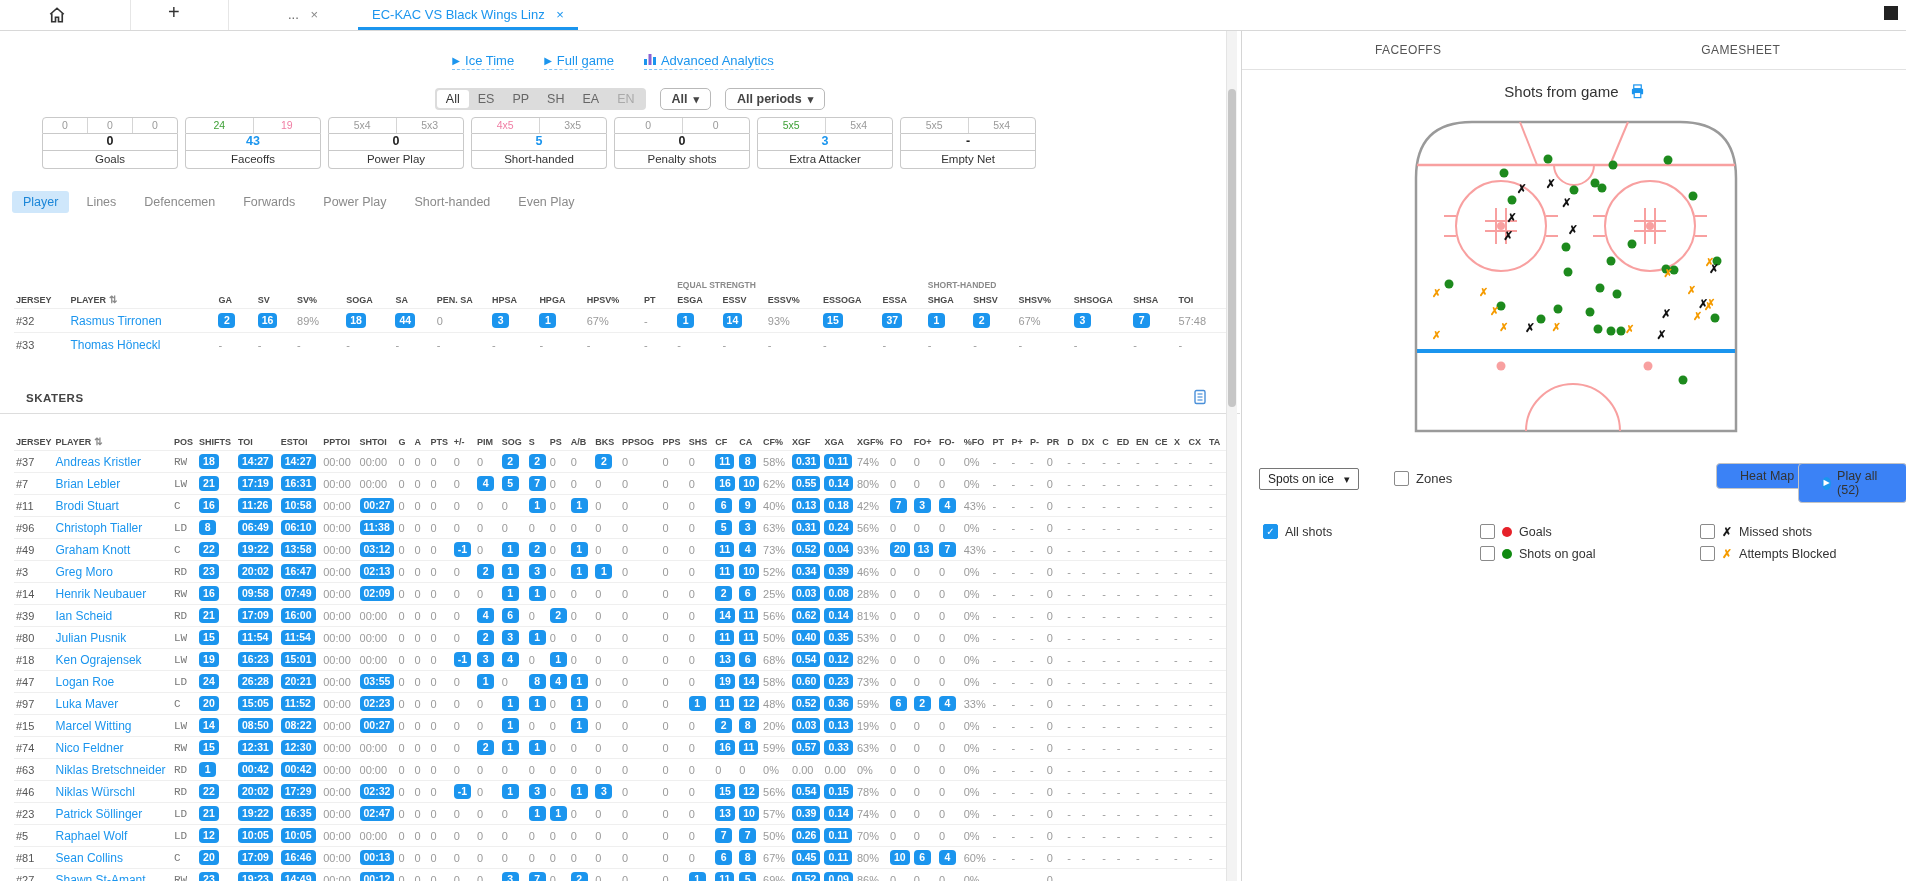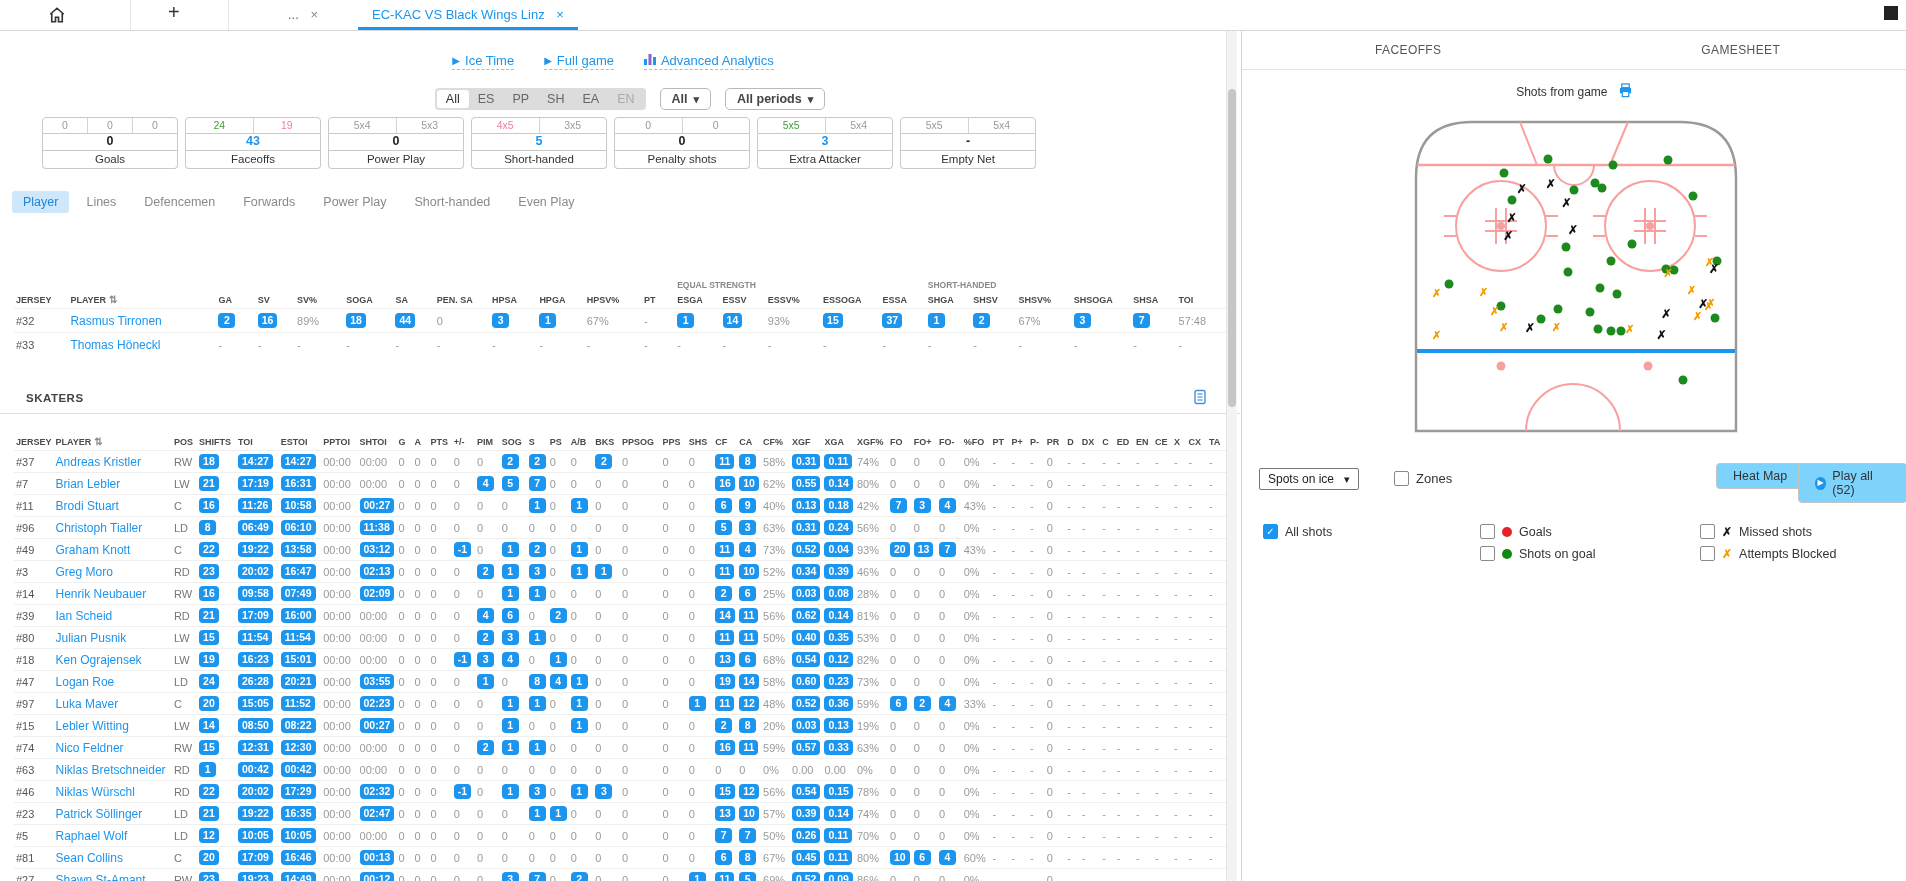--- a/index.html
+++ b/index.html
@@ -58,44 +58,44 @@
   .tbl-wrap{position:absolute;left:14px;width:1212px;overflow:hidden;}
   #goalies-wrap{top:248px;height:112px;} #skaters-wrap{top:402px;height:448px;}
   table.stat{border-collapse:collapse;table-layout:fixed;}
   table.stat th{font-size:9px;color:#4a4a4a;font-weight:700;text-align:left;padding:3px 2px;white-space:nowrap;overflow:hidden;}
   table.stat th.grp{font-size:8.5px;color:#8a8a8a;font-weight:700;padding:1px 2px;}
   table.stat td{font-size:11px;color:#9a9a9a;padding:2px;white-space:nowrap;overflow:hidden;}
   table.stat tr.data td{border-top:1px solid #efefef;height:17px;}
   #goalies-wrap tr.data td{height:19px;}
   .badge{display:inline-block;background:#1b95ee;color:#fff;border-radius:4px;padding:1px 4px;
          font-size:10.5px;font-weight:700;min-width:9px;text-align:center;line-height:1.25;}
-  .jersey{color:#555;} .pname{color:#1b95ee;font-size:12px;cursor:pointer;} .pos{color:#777;}
+  .jersey{color:#555;} .pname{color:#1b95ee;font-size:12px;cursor:pointer;} .pos{color:#777;font-family:Liberation Mono, monospace;}
   .sort-ic{color:#8a8a8a;font-size:10px;margin-left:3px;}
   
   .vscroll{position:absolute;left:1226px;top:0;width:10px;height:850px;background:#f3f3f3;border-left:1px solid #e4e4e4;}
   .vscroll .thumb{position:absolute;left:1px;top:58px;width:8px;height:318px;background:#c6c6c6;border-radius:4px;cursor:pointer;}
   
   .map-tabs{display:flex;height:38px;border-bottom:1px solid #e2e2e2;}
   .map-tab{flex:1;display:flex;align-items:center;justify-content:center;font-size:12px;
            letter-spacing:.4px;color:#555;cursor:pointer;position:relative;}
   .map-tab.active{color:#1b95ee;}
   .map-tab.active::after{content:"";position:absolute;left:24px;right:24px;bottom:-1px;height:2px;background:#1b95ee;}
-  .map-title{position:absolute;top:52px;left:0;width:665px;text-align:center;font-size:12px;color:#333;}
+  .map-title{position:absolute;top:52px;left:0;width:665px;text-align:center;font-size:15px;color:#333;}
   .printer{display:inline-block;width:15px;height:14px;vertical-align:-2px;margin-left:7px;cursor:pointer;}
   .rink{position:absolute;left:172px;top:79px;width:324px;height:323px;}
   .rink svg{position:absolute;left:0;top:0;}
   .sh{position:absolute;transform:translate(-50%,-50%);z-index:5;}
   .sh.s{width:9px;height:9px;border-radius:50%;background:#1d8a1d;}
   .sh.m{color:#111;font-weight:700;font-size:12px;line-height:1;}
   .sh.b{color:#f59b00;font-weight:700;font-size:11px;line-height:1;}
   .spots-select{position:absolute;left:17px;top:437px;border:1px solid #767676;border-radius:2px;background:#fff;
                 font-size:12px;color:#222;padding:3px 8px;display:flex;gap:10px;align-items:center;cursor:pointer;}
   .zones{position:absolute;left:152px;top:440px;display:flex;gap:7px;align-items:center;font-size:13px;color:#333;}
-  .btn{position:absolute;border:1px solid #c4c4c4;border-radius:4px;background:#7dd3fc;font-size:12.5px;color:#333;
-       padding:5px 16px;cursor:pointer;display:flex;align-items:center;gap:6px;justify-content:center;}
+  .btn{position:absolute;border:1px solid #c4c4c4;border-radius:4px;background:#3b82f6;font-size:12.5px;color:#333;
+       padding:5px 23px;cursor:pointer;display:flex;align-items:center;gap:6px;justify-content:center;}
   #heatmap-btn{left:474px;top:432px;}
   #playall-btn{left:556px;top:432px;}
   .playcirc{width:13px;height:13px;border-radius:50%;background:#1b95ee;color:#fff;font-size:8px;
             display:flex;align-items:center;justify-content:center;line-height:1;}
   .legend{position:absolute;left:0px;top:487px;width:665px;}
   .leg-item{position:absolute;display:flex;align-items:center;gap:7px;font-size:12.5px;color:#333;white-space:nowrap;}
   .cb{width:13px;height:13px;border:1px solid #8a8a8a;border-radius:2px;background:#fff;display:inline-flex;
       align-items:center;justify-content:center;cursor:pointer;flex:none;}
   .cb.checked{background:#1b95ee;border-color:#1b95ee;color:#fff;font-size:10px;}
   .dot{width:10px;height:10px;border-radius:50%;display:inline-block;flex:none;}
@@ -1000,21 +1000,21 @@
             <td>-</td>
             <td>-</td>
             <td>-</td>
             <td>-</td>
             <td>-</td>
             <td>-</td>
             <td>-</td>
           </tr>
           <tr class="data">
             <td><span class="jersey">#15</span></td>
-            <td><span class="pname">Lebler Witting</span></td>
+            <td><span class="pname">Marcel Witting</span></td>
             <td><span class="pos">LW</span></td>
             <td><span class="badge">14</span></td>
             <td><span class="badge">08:50</span></td>
             <td><span class="badge">08:22</span></td>
             <td>00:00</td>
             <td><span class="badge">00:27</span></td>
             <td>0</td>
             <td>0</td>
             <td>0</td>
             <td>0</td>

